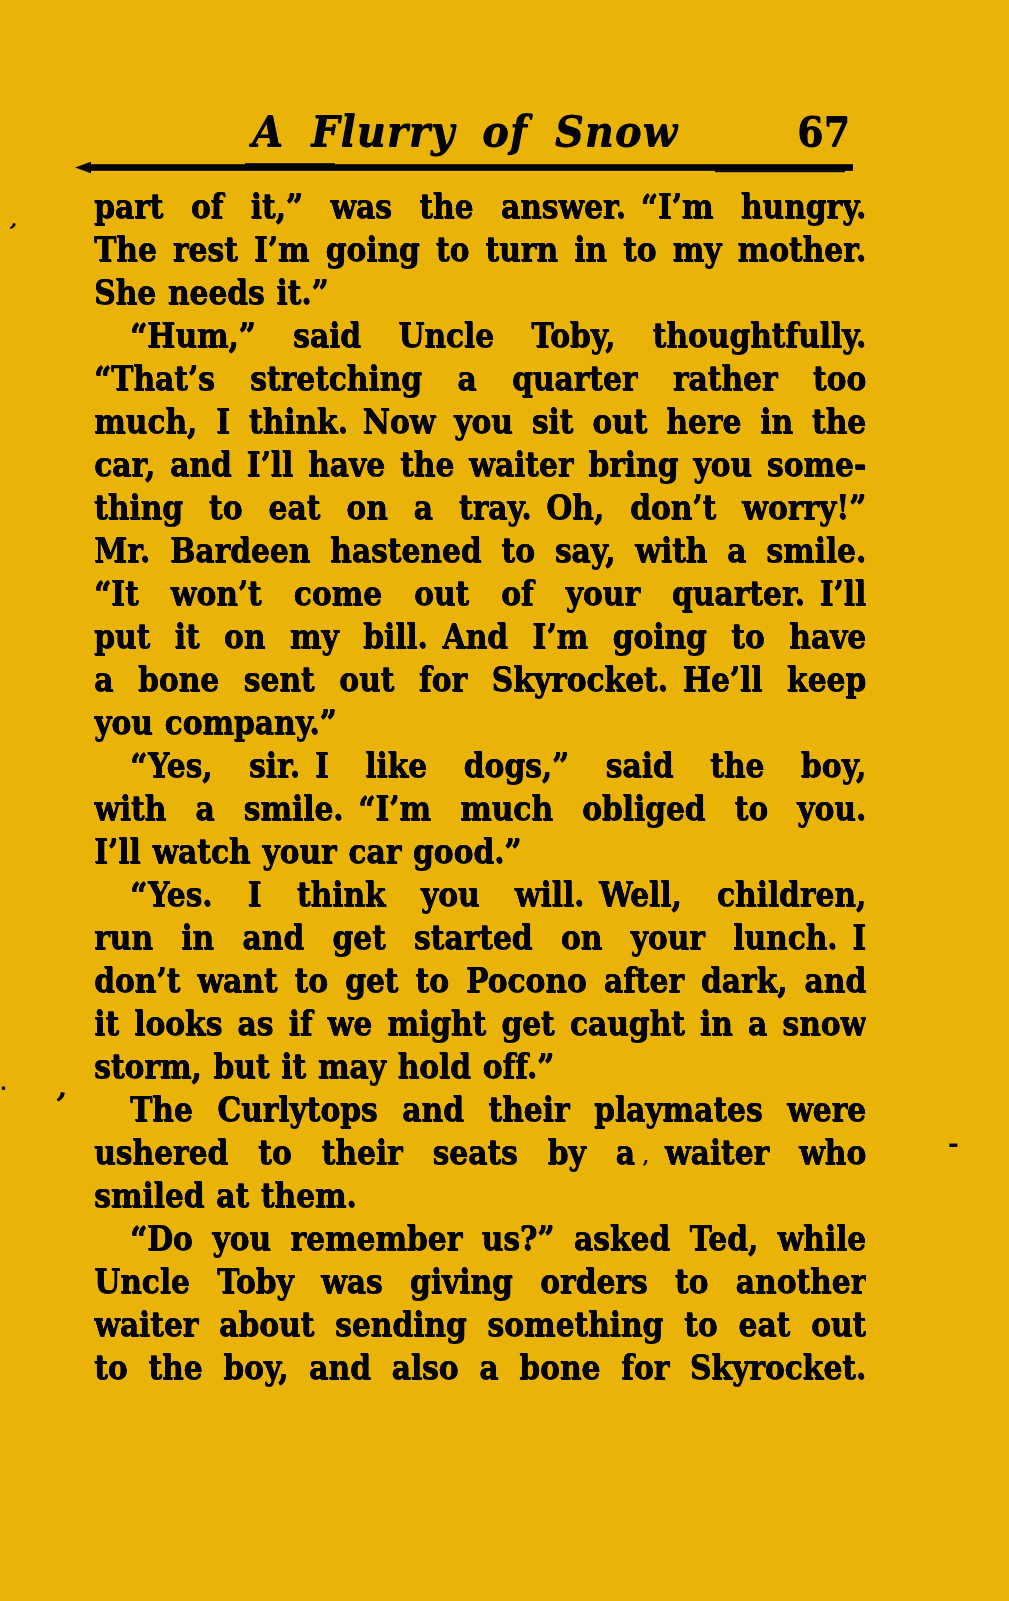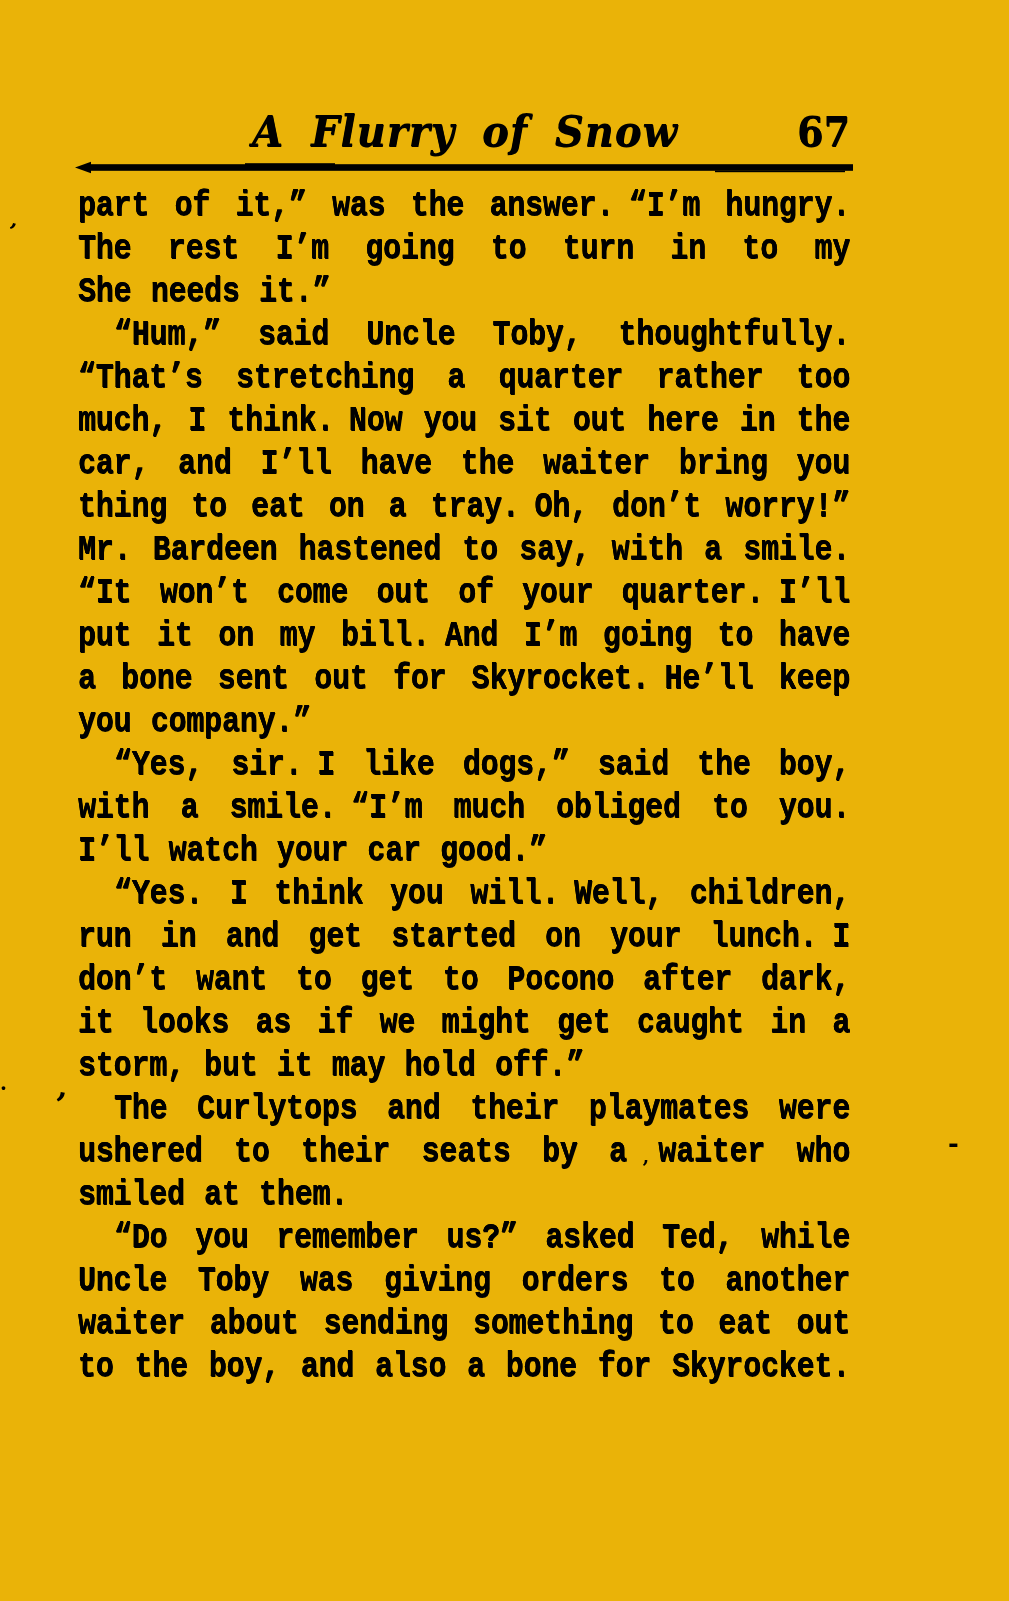--- a/index.html
+++ b/index.html
@@ -55,24 +55,23 @@
   .rule {
     position: absolute;
     left: 75px;
     top: 161px;
     width: 778px;
     height: 13px;
   }
   
   .body-text {
     position: absolute;
-    left: 78px;
+    left: 94px;
     top: 185px;
     width: 772px;
-    font-family: Liberation Mono, monospace;
   }
   .line {
     height: 43px;
     line-height: 43px;
     font-size: 30px;
     font-weight: bold;
     letter-spacing: -0.2px;
     word-spacing: 1.5px;
     text-align: justify;
     text-align-last: justify;

